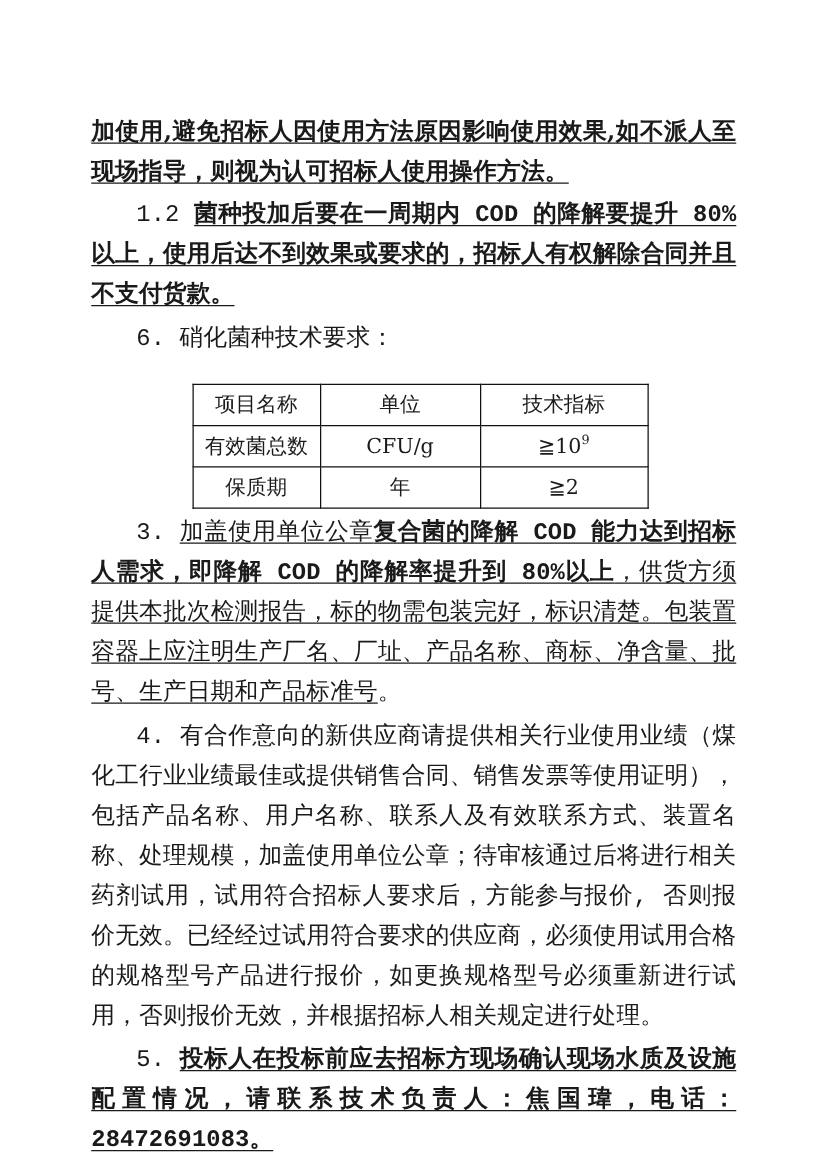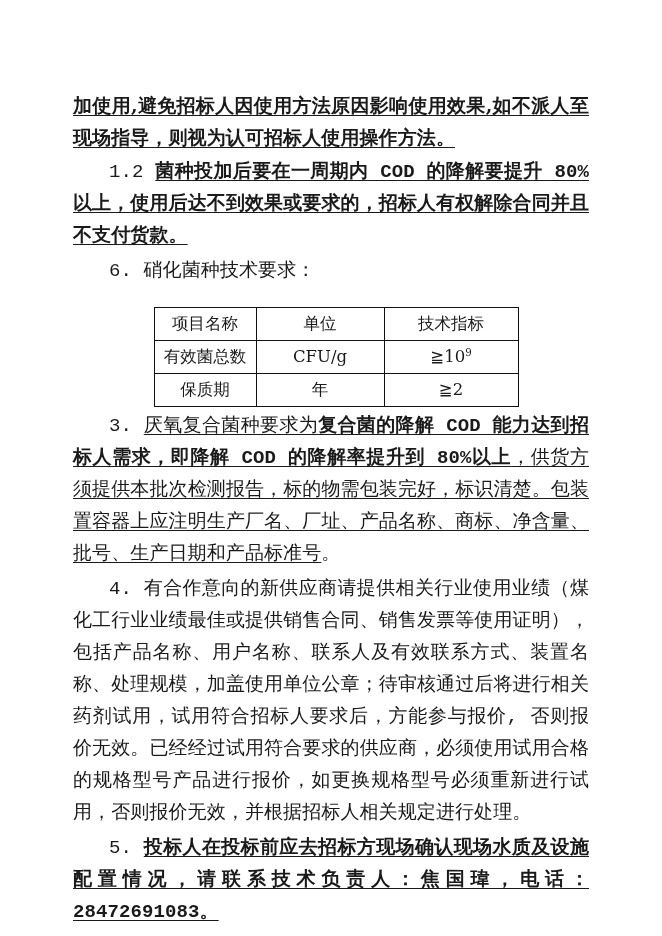--- a/index.html
+++ b/index.html
@@ -127,21 +127,21 @@
             <td>保质期</td>
             <td>年</td>
             <td><span class="nowrap"><span>≧2</span><sup></sup></span></td>
           </tr>
         </tbody>
       </table>
     </div>
 
 
     <p class="para indent">
-      <span class="seg">3. </span><span class="seg u">厌氧复合菌种要求为</span><span class="seg u b">复合菌的降解 COD 能力达到招标人需求，即降解 COD 的降解率提升到 80%以上</span><span class="seg u">，供货方须提供本批次检测报告，标的物需包装完好，标识清楚。包装置容器上应注明生产厂名、厂址、产品名称、商标、净含量、批号、生产日期和产品标准号</span><span class="seg">。</span>
+      <span class="seg">3. </span><span class="seg u">加盖使用单位公章</span><span class="seg u b">复合菌的降解 COD 能力达到招标人需求，即降解 COD 的降解率提升到 80%以上</span><span class="seg u">，供货方须提供本批次检测报告，标的物需包装完好，标识清楚。包装置容器上应注明生产厂名、厂址、产品名称、商标、净含量、批号、生产日期和产品标准号</span><span class="seg">。</span>
     </p>
 
     <p class="para indent">
       <span class="seg">4. 有合作意向的新供应商请提供相关行业使用业绩（煤化工行业业绩最佳或提供销售合同、销售发票等使用证明），包括产品名称、用户名称、联系人及有效联系方式、装置名称、处理规模，加盖使用单位公章；待审核通过后将进行相关药剂试用，试用符合招标人要求后，方能参与报价, 否则报价无效。已经经过试用符合要求的供应商，必须使用试用合格的规格型号产品进行报价，如更换规格型号必须重新进行试用，否则报价无效，并根据招标人相关规定进行处理。</span>
     </p>
 
     <p class="para indent">
       <span class="seg">5. </span><span class="seg u b">投标人在投标前应去招标方现场确认现场水质及设施配置情况，请联系技术负责人：焦国瑋，电话：28472691083。</span>
     </p>
 

